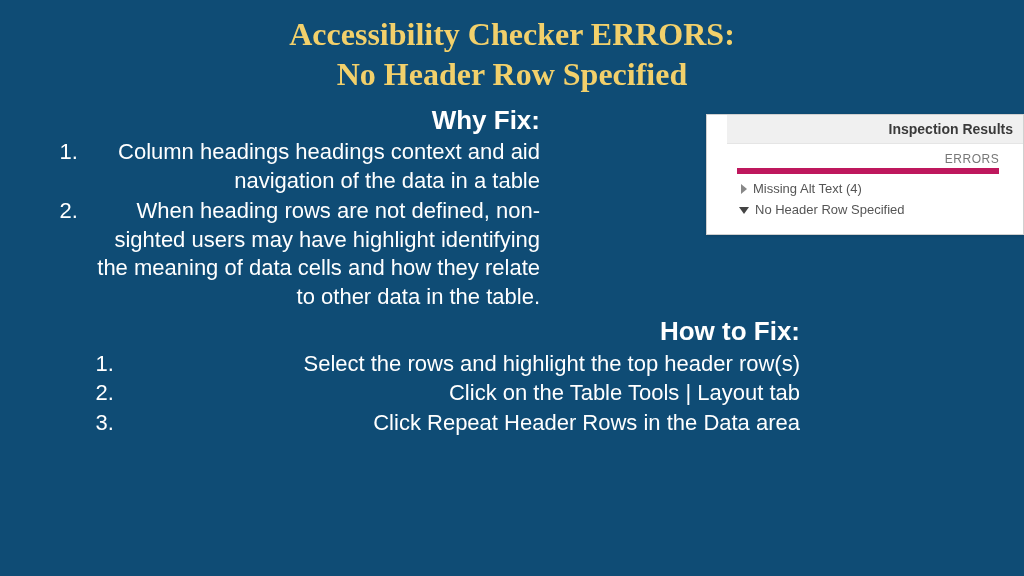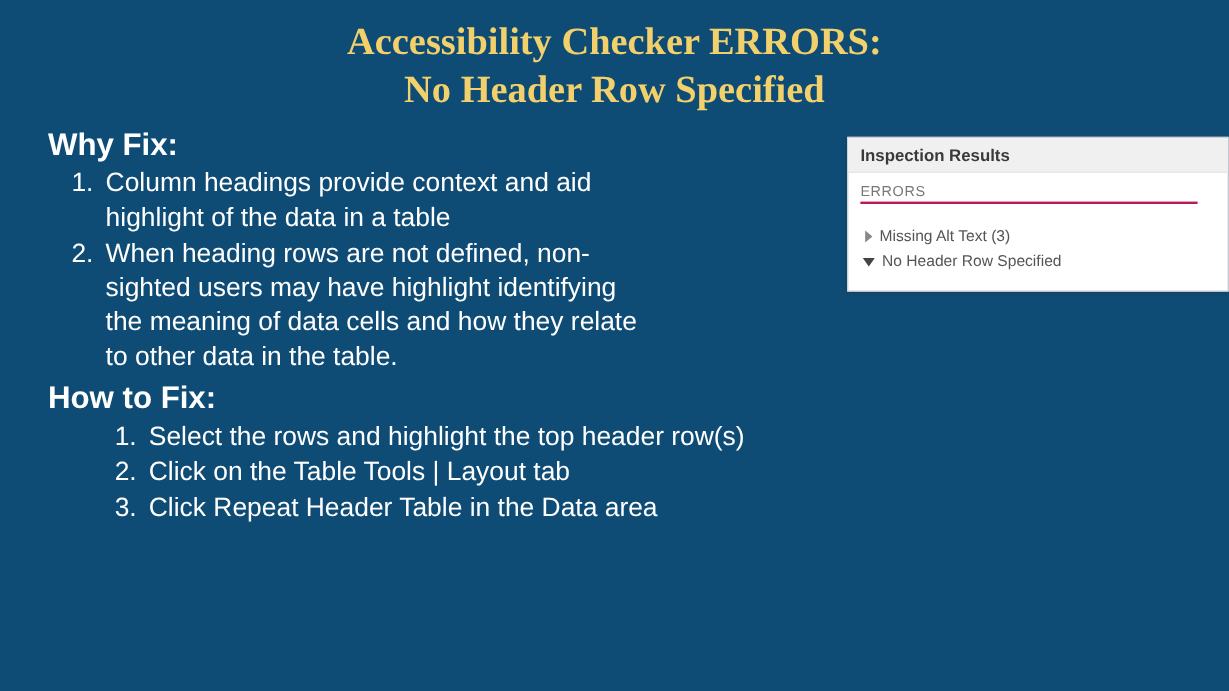--- a/index.html
+++ b/index.html
@@ -1,15 +1,15 @@
 <!DOCTYPE html>
 <html><head>
 <meta charset="utf-8">
 <style>
-  * { margin: 0; padding: 0; box-sizing: border-box; }
+  * { margin: 0; padding: 0; box-sizing: border-box; text-align: right; }
   body {
     width: 1024px;
     height: 576px;
     background: #0f4c75;
     font-family: Arial, Helvetica, sans-serif;
     color: #ffffff;
     overflow: hidden;
     position: relative;
   }
   .title {
@@ -58,41 +58,42 @@
   ol.how li { padding-left: 4px; }
   .panel {
     position: absolute;
     right: 0;
     top: 114px;
     width: 318px;
     background: #ffffff;
     border: 1px solid #d0d0d0;
     box-shadow: 0 1px 3px rgba(0,0,0,0.15);
     font-family: 'Segoe UI', Arial, sans-serif;
+    padding-left: 20px;
   }
   .panel-title {
     background: #f0f0f0;
     color: #3a3a3a;
     font-weight: 600;
     font-size: 14px;
     padding: 6px 10px;
     border-bottom: 1px solid #e5e5e5;
   }
   .panel-body {
     padding: 8px 10px 14px 10px;
     color: #555;
     font-size: 13px;
   }
   .panel-section {
     color: #777;
     font-size: 12px;
     letter-spacing: 0.5px;
-    margin-bottom: 16px;
+    margin-bottom: 4px;
     padding-bottom: 2px;
-    border-bottom: 2px solid #be185d;
+    border-bottom: 6px solid #be185d;
     width: 95%;
   }
   .panel-row {
     display: flex;
     align-items: flex-start;
     gap: 6px;
     padding: 3px 0 3px 2px;
     color: #555;
   }
   .tri {
@@ -127,40 +128,40 @@
 
 <div class="title">
   <span>Accessibility Checker ERRORS:</span><br>
   <span>No Header Row Specified</span>
 </div>
 
 <div class="content">
   <div class="left-col">
     <div class="section-head">Why Fix:</div>
     <ol class="why">
-      <li>Column headings provide context and aid highlight of the data in a table</li>
+      <li>Column headings headings context and aid navigation of the data in a table</li>
       <li>When heading rows are not defined, non-sighted users may have highlight identifying the meaning of data cells and how they relate to other data in the table.</li>
     </ol>
   </div>
   <div class="full-col" style="margin-top:4px;">
     <div class="section-head">How to Fix:</div>
     <ol class="how">
       <li>Select the rows and highlight the top header row(s)</li>
       <li>Click on the Table Tools | Layout tab</li>
-      <li>Click Repeat Header Table in the Data area</li>
+      <li>Click Repeat Header Rows in the Data area</li>
     </ol>
   </div>
 </div>
 
 <div class="panel">
   <div class="panel-title">Inspection Results</div>
   <div class="panel-body">
     <div class="panel-section">ERRORS</div>
     <div class="panel-row">
       <span class="tri tri-right"></span>
-      <span>Missing Alt Text (3)</span>
+      <span>Missing Alt Text (4)</span>
     </div>
     <div class="panel-row">
       <span class="tri tri-down"></span>
       <span>No Header Row Specified</span>
     </div>
   </div>
 </div>
 
 </body></html>

